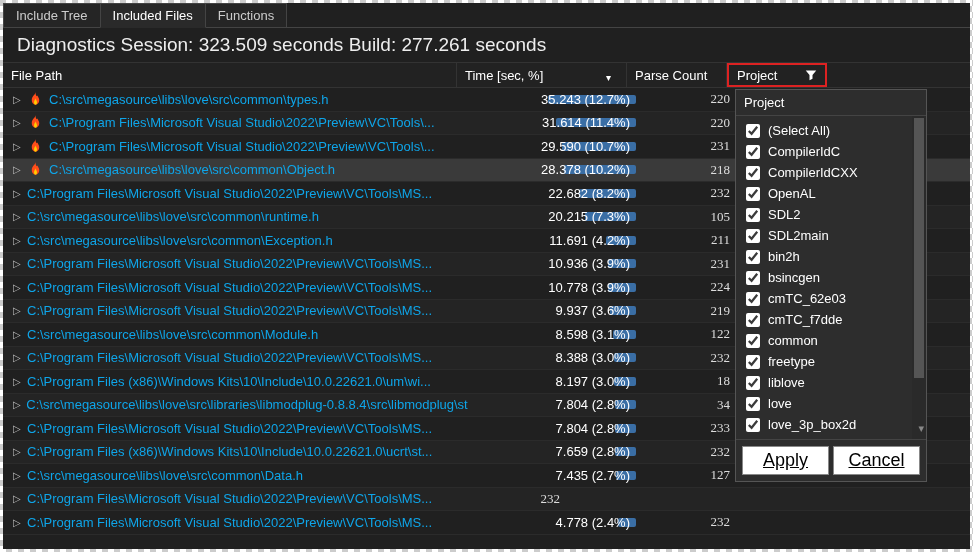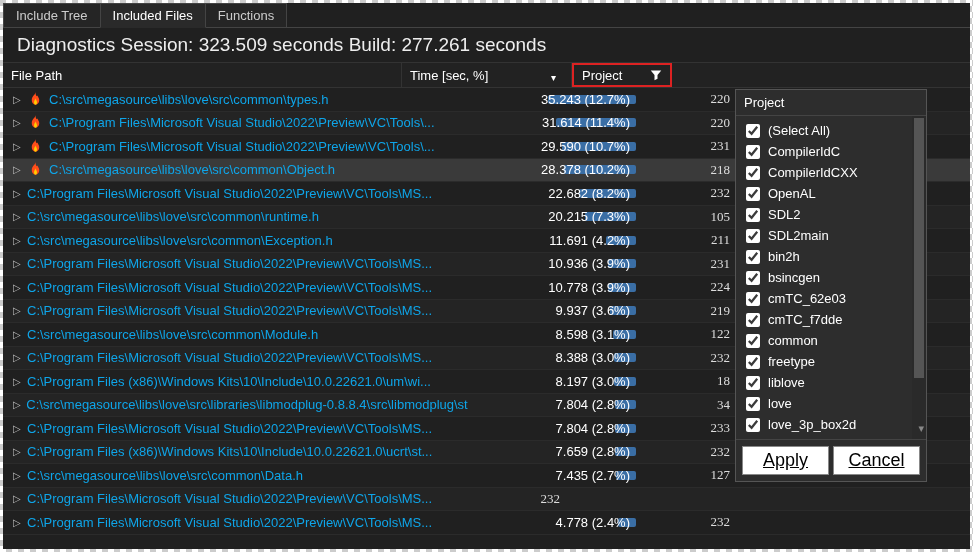--- a/index.html
+++ b/index.html
@@ -5,21 +5,21 @@
 * { margin:0; padding:0; box-sizing:border-box; font-family:"Segoe UI",Arial,sans-serif; }
 body { background:#2a2a2a; width:973px; height:552px; overflow:hidden; color:#ddd; font-size:13px; }
 .bg { position:absolute; inset:0; background:repeating-conic-gradient(#ccc 0 25%,#fff 0 50%) 0/12px 12px; }
 .app { position:absolute; top:3px; left:3px; right:3px; bottom:3px; background:#202020; display:flex; flex-direction:column; }
 .tabs { display:flex; border-bottom:1px solid #444; }
 .tab { padding:4px 12px; border:1px solid #444; border-bottom:none; color:#ccc; margin-right:-1px; cursor:pointer; background:#252525;}
 .tab.active { background:#2a2a2a; color:#fff; border-bottom:1px solid #2a2a2a; margin-bottom:-1px; position:relative; }
 .diag { padding:6px 14px; color:#eee; font-size:19px; }
 .header { display:flex; border-top:1px solid #333; border-bottom:1px solid #333; background:#222; height:26px; align-items:stretch; }
 .hcell { display:flex; align-items:center; padding:0 8px; border-right:1px solid #333; color:#fff; font-size:13px;}
-.hcell.file { width:399px; }
+.hcell.file { width:454px; }
 .hcell.time { width:170px; justify-content:space-between; }
 .hcell.parse { width:100px; }
 .hcell.proj { width:100px; justify-content:space-between; border:2px solid #d22; position:relative; }
 .hcell.tu { flex:1; }
 .sort-icon, .filter-icon { width:12px; height:12px; display:inline-block; position:relative; }
 .sort-icon::before { content:"▾"; color:#fff; font-size:10px; }
 .filter-icon svg { fill:#fff; }
 .rows { flex:1; overflow:hidden; }
 .row { display:flex; height:23.5px; align-items:center; border-bottom:1px solid #2b2b2b; position:relative;}
 .row:nth-child(even){ background:#242424;}
@@ -57,20 +57,23 @@
     </div>
   <div class="diag">Diagnostics Session: 323.509 seconds  Build: 277.261 seconds</div>
   <div class="header">
     <div class="hcell file">
         <span>File Path</span>
       </div>
     <div class="hcell time">
       <span>Time [sec, %]</span>
       <span class="sort-icon"></span>
     </div>
+    <div class="hcell parse">
+        <span>Parse Count</span>
+      </div>
     <div class="hcell proj">
       <span>Project</span>
       <span class="filter-icon">
         <svg viewBox="0 0 16 16">
             <path d="M1 2h14l-5 6v5l-4 2V8z"></path>
           </svg>
       </span>
     </div>
   </div>
   <div class="rows" id="rows">

